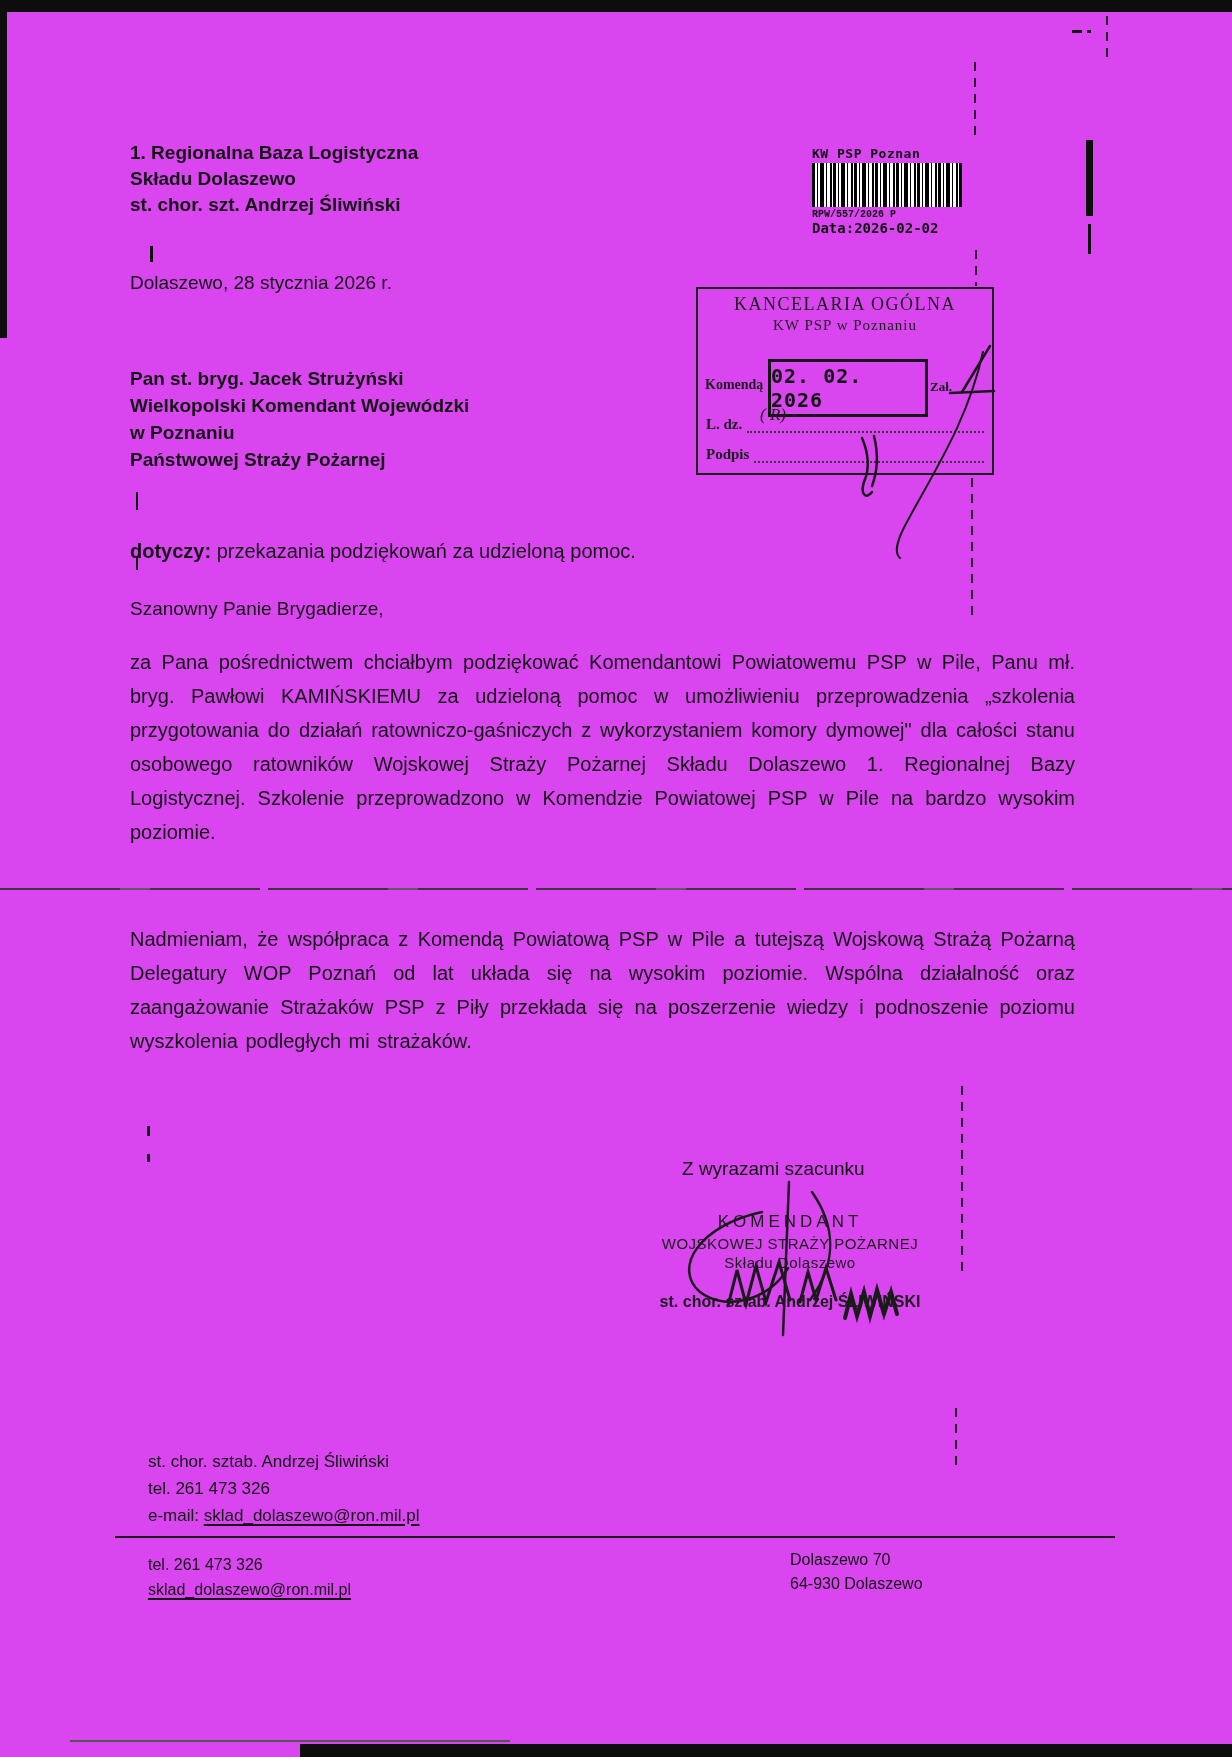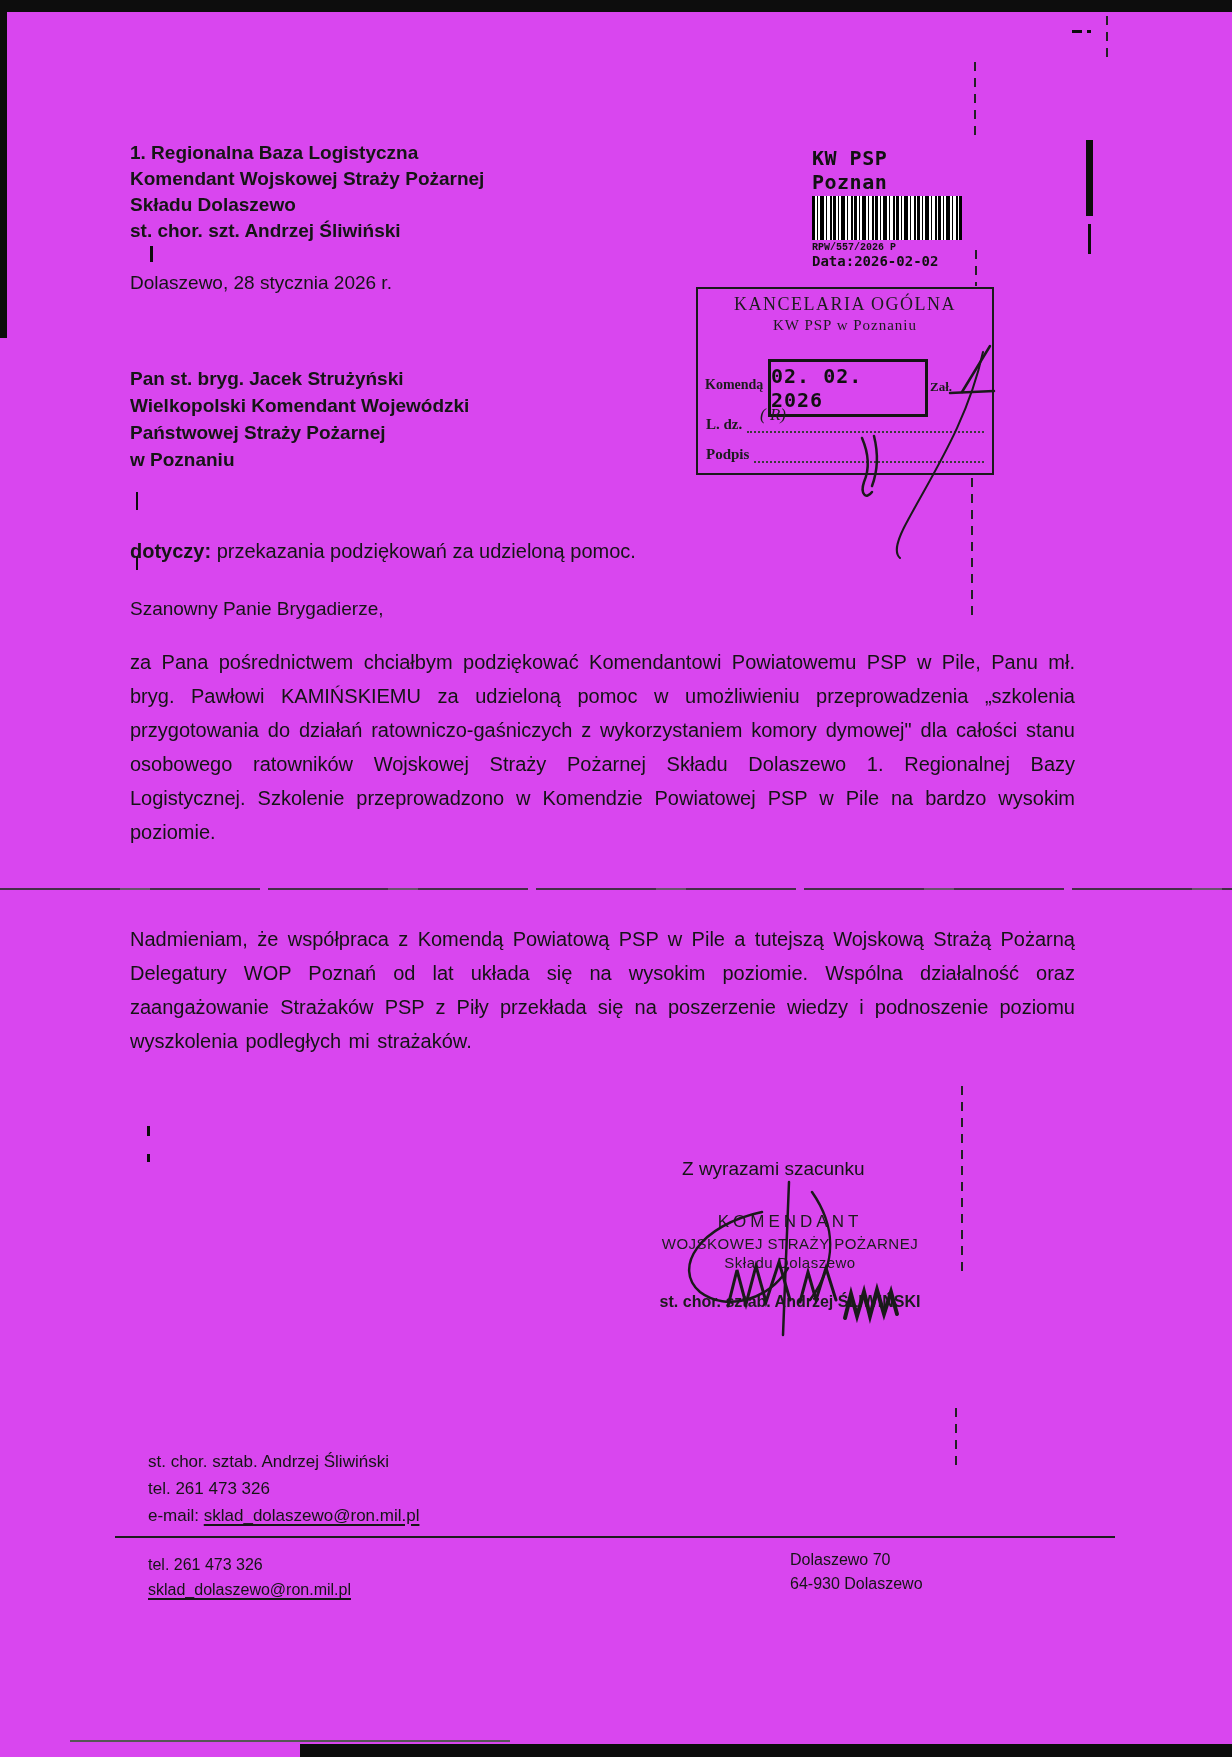--- a/index.html
+++ b/index.html
@@ -15,21 +15,21 @@
     background:repeating-linear-gradient(180deg,#222 0 9px, transparent 9px 16px); }
   .fold-line { position:absolute; left:0; top:888px; width:1232px; height:2px; opacity:.85;
     background:repeating-linear-gradient(90deg,#2a2a2a 0 120px, #555 120px 150px, #2a2a2a 150px 260px, transparent 260px 268px); }
   .footer-rule { position:absolute; left:115px; top:1536px; width:1000px; height:2px; background:#1c1c1c; }
 
   
   .sender { left:130px; top:140px; font-size:19px; font-weight:bold; line-height:26px; }
 
   
   .reg-stamp { left:812px; top:146px; width:160px; font-family:"DejaVu Sans Mono", monospace; color:#111; }
-  .reg-office { font-size:20px; font-weight:bold; letter-spacing:.5px; }
+  .reg-office { font-size:13px; font-weight:bold; letter-spacing:.5px; }
   .barcode { height:44px; margin:2px 0 2px 0; width:150px;
     background:repeating-linear-gradient(90deg,#000 0 3px,#fff 3px 5px,#000 5px 6px,#fff 6px 8px,#000 8px 12px,#fff 12px 14px,#000 14px 15px,#fff 15px 18px,#000 18px 20px,#fff 20px 21px); }
   .reg-number { font-size:10px; font-weight:bold;font-family:Liberation Mono, monospace; }
   .reg-date { font-size:14px; font-weight:bold; }
 
   
   .place-date { left:130px; top:272px; font-size:19px; }
 
   
   .stamp-box { left:696px; top:287px; width:294px; height:184px; border:2px solid #1a1a1a;
@@ -96,21 +96,20 @@
   <div class="art" style="left:136px;top:492px;width:2px;height:18px;"></div>
   <div class="art" style="left:136px;top:556px;width:2px;height:14px;"></div>
   <div class="art" style="left:147px;top:1126px;width:3px;height:10px;"></div>
   <div class="art" style="left:147px;top:1154px;width:3px;height:8px;"></div>
   <div class="fold-line"></div>
   <div class="art" style="left:70px;top:1740px;width:440px;height:2px;background:#555;"></div>
   <div class="art" style="left:300px;top:1744px;width:932px;height:13px;"></div>
 
   <div class="abs sender">
     <div>1. Regionalna Baza Logistyczna</div>
-    <div>Komendant Wojskowej Straży Pożarnej</div>
     <div>Składu Dolaszewo</div>
     <div>st. chor. szt. Andrzej Śliwiński</div>
   </div>
 
   <div class="abs reg-stamp">
     <div class="reg-office">KW PSP Poznan</div>
     <div class="barcode"></div>
     <div class="reg-number">RPW/557/2026 P</div>
     <div class="reg-date">Data:2026-02-02</div>
   </div>
@@ -130,22 +129,22 @@
     <div class="stamp-ldz-hand">( R)</div>
     <div class="stamp-row row-podpis">
       <span>Podpis</span>
       <span class="leader"></span>
     </div>
   </div>
 
   <div class="abs addressee">
     <div>Pan st. bryg. Jacek Strużyński</div>
     <div>Wielkopolski Komendant Wojewódzki</div>
+    <div>w Poznaniu</div>
     <div>Państwowej Straży Pożarnej</div>
-    <div>w Poznaniu</div>
   </div>
 
   <div class="abs subject">
     <b>dotyczy:</b>
     <span>przekazania podziękowań za udzieloną pomoc.</span>
   </div>
 
   <div class="abs salutation">Szanowny Panie Brygadierze,</div>
 
   <div class="abs para para-1">za Pana pośrednictwem chciałbym podziękować Komendantowi Powiatowemu PSP w Pile, Panu mł. bryg. Pawłowi KAMIŃSKIEMU za udzieloną pomoc w umożliwieniu przeprowadzenia „szkolenia przygotowania do działań ratowniczo-gaśniczych z wykorzystaniem komory dymowej" dla całości stanu osobowego ratowników Wojskowej Straży Pożarnej Składu Dolaszewo 1. Regionalnej Bazy Logistycznej. Szkolenie przeprowadzono w Komendzie Powiatowej PSP w Pile na bardzo wysokim poziomie.</div>

